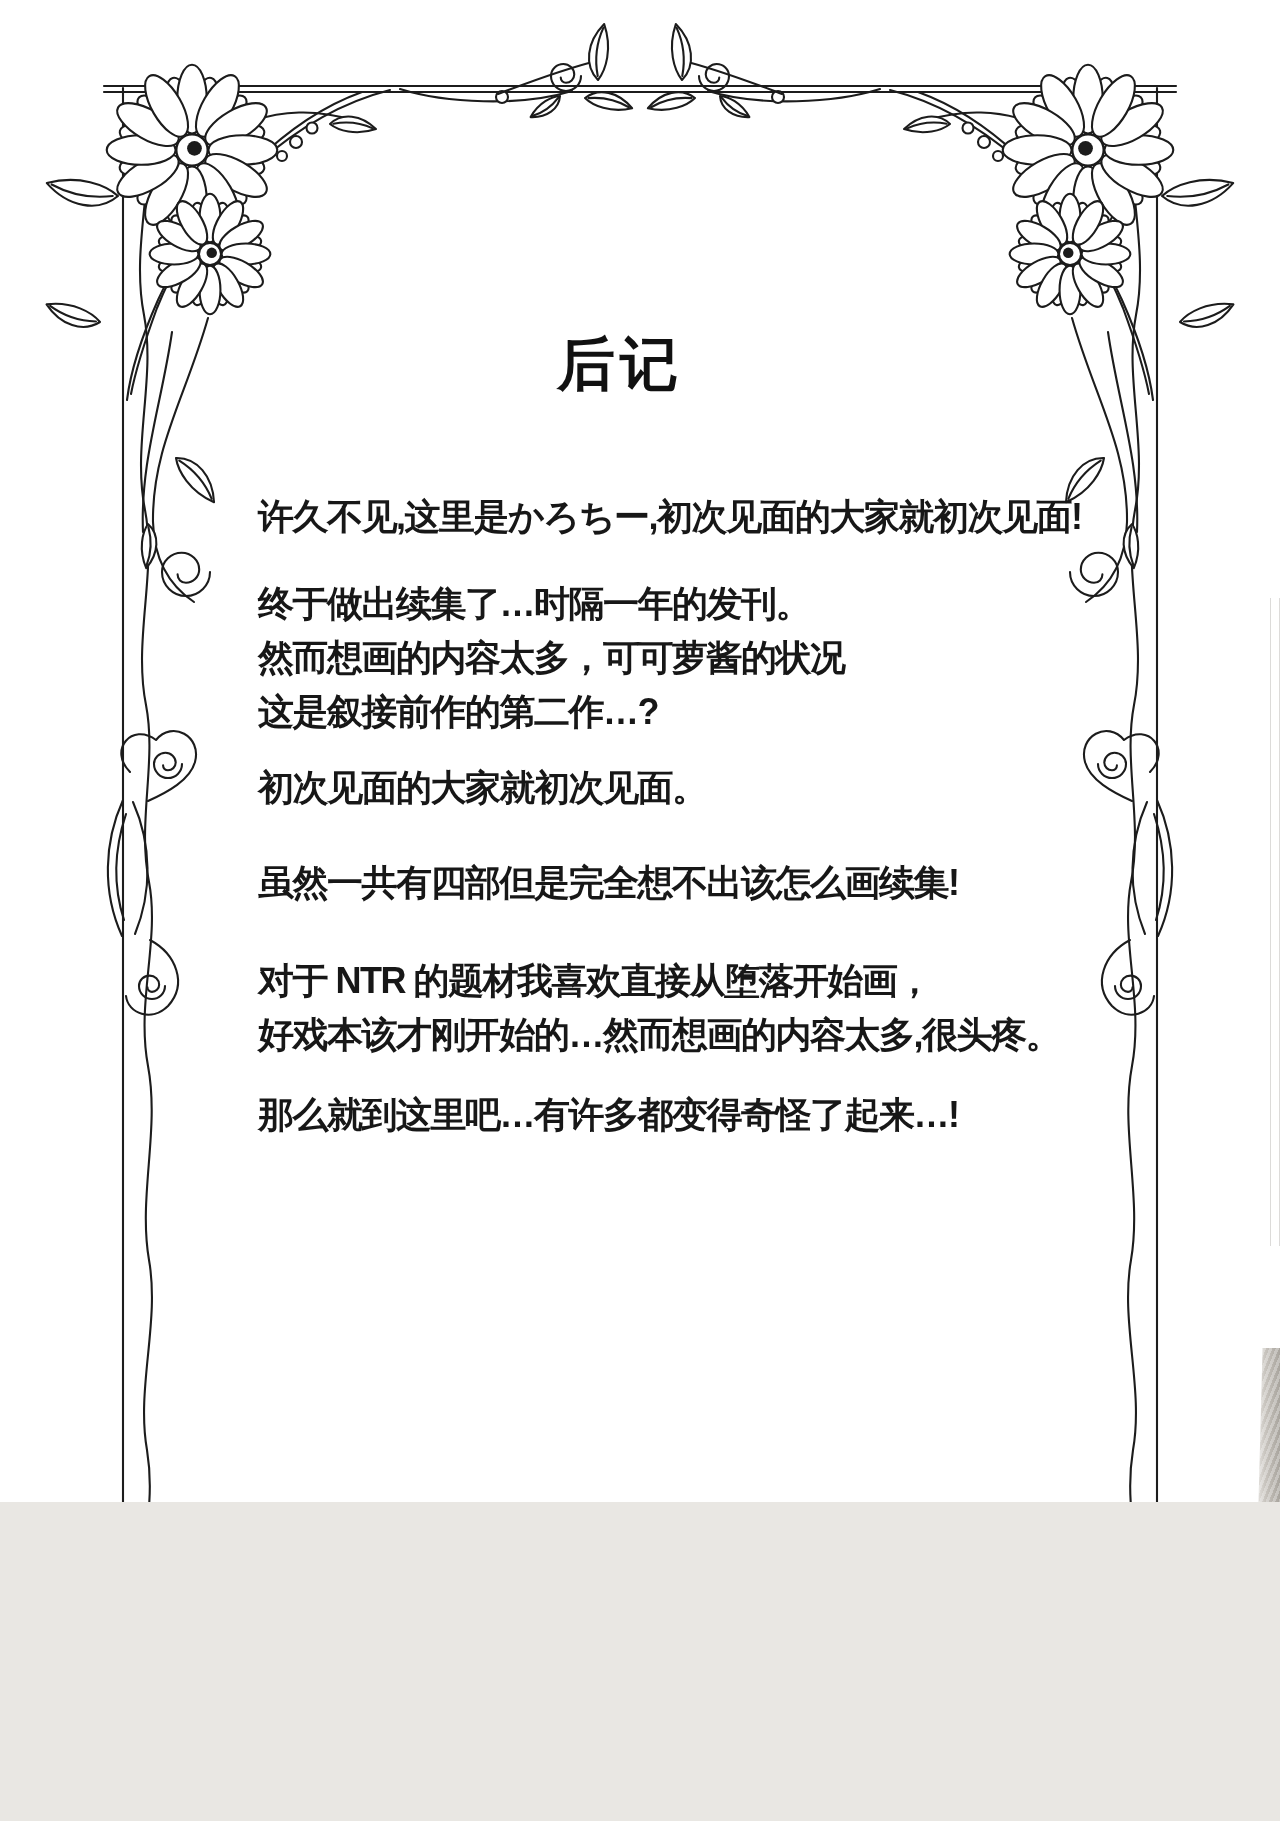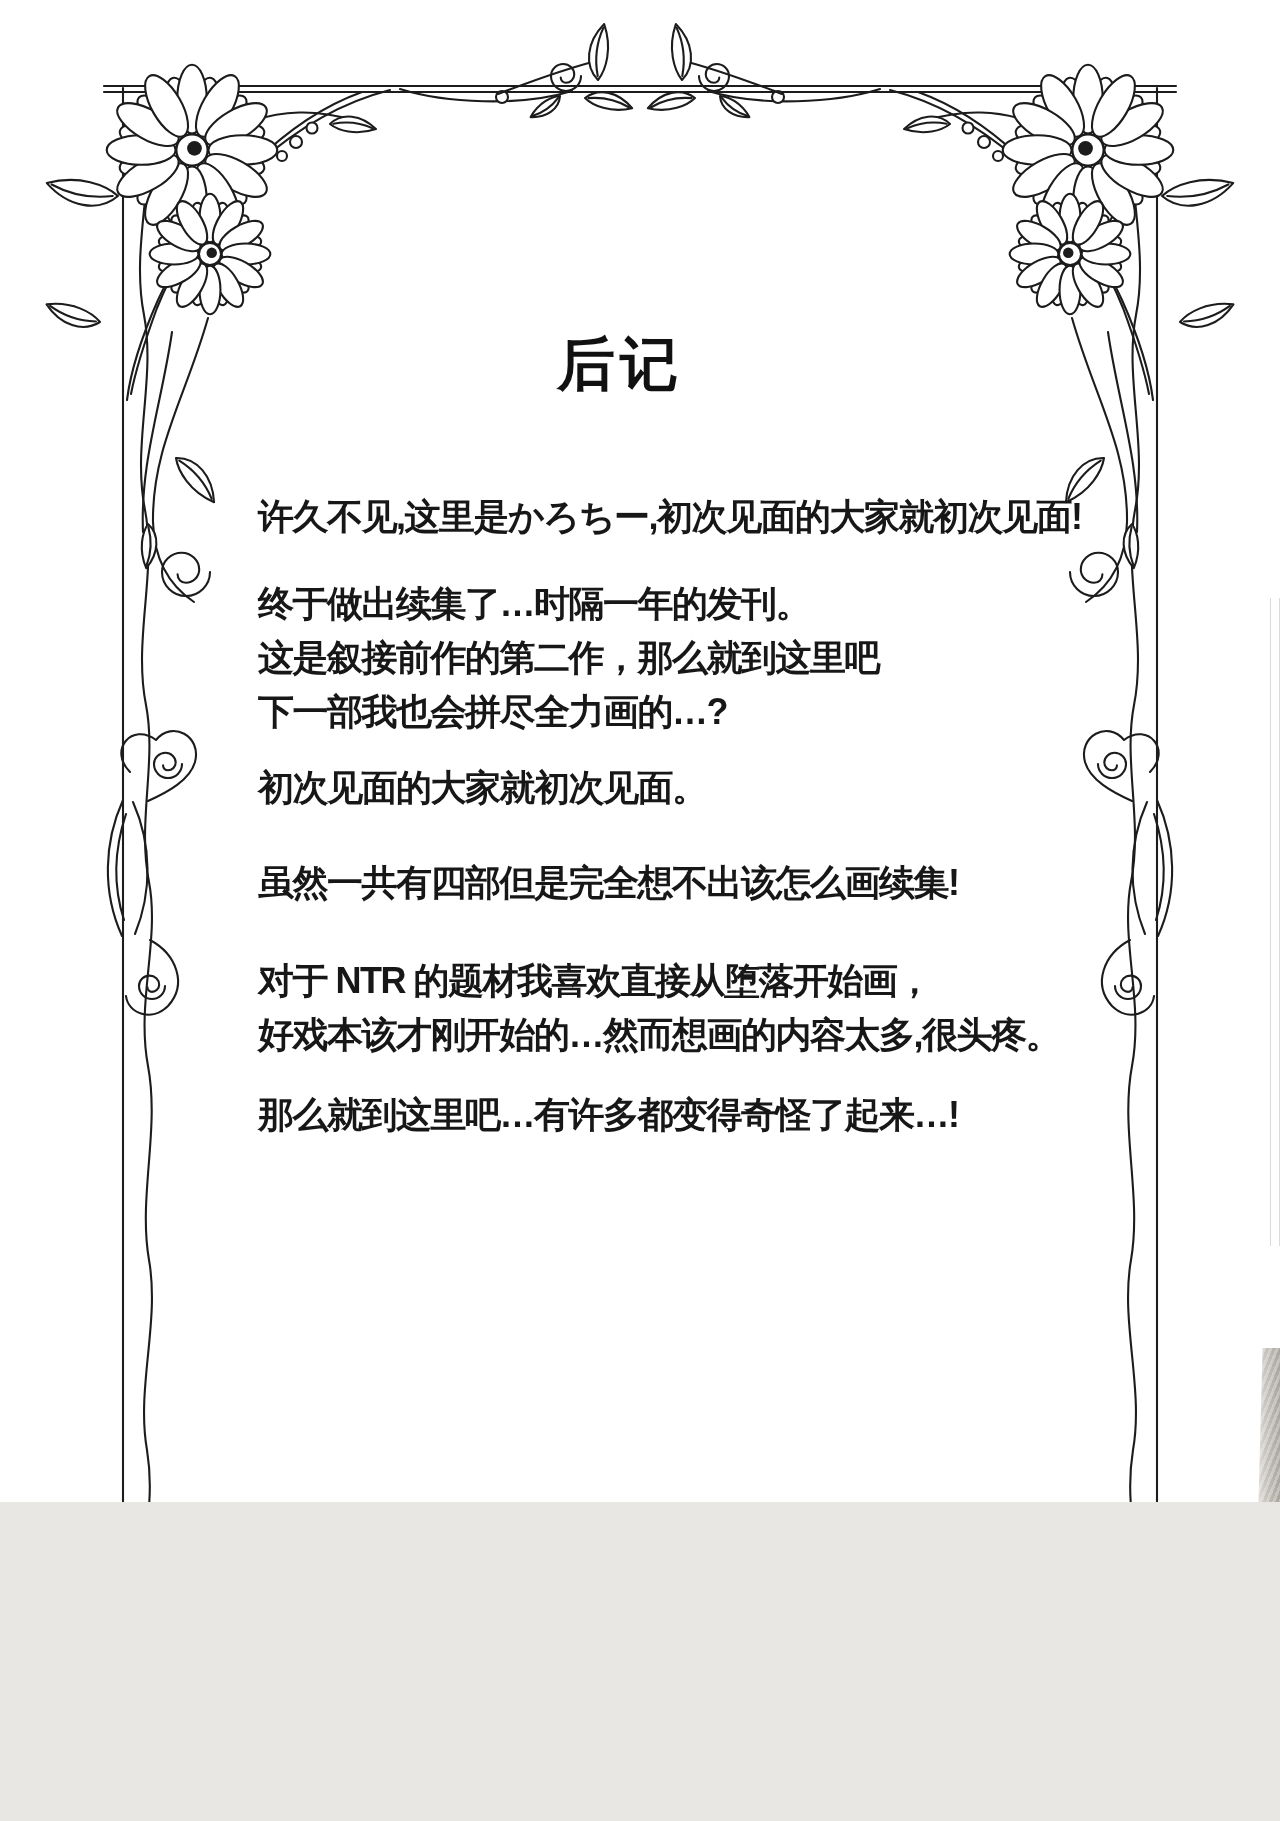--- a/index.html
+++ b/index.html
@@ -188,22 +188,22 @@
   </svg>
 
   <h1 class="title">后记</h1>
 
   <div class="para p1">
     <div>许久不见,这里是かろちー,初次见面的大家就初次见面!</div>
   </div>
 
   <div class="para p2">
     <div>终于做出续集了…时隔一年的发刊。</div>
-    <div>这是叙接前作的第二作，那么就到这里吧</div>
-    <div>下一部我也会拼尽全力画的…?</div>
+    <div>然而想画的内容太多，可可萝酱的状况</div>
+    <div>这是叙接前作的第二作…?</div>
   </div>
 
   <div class="para p3">
     <div>初次见面的大家就初次见面。</div>
   </div>
 
   <div class="para p4">
     <div>虽然一共有四部但是完全想不出该怎么画续集!</div>
   </div>
 

